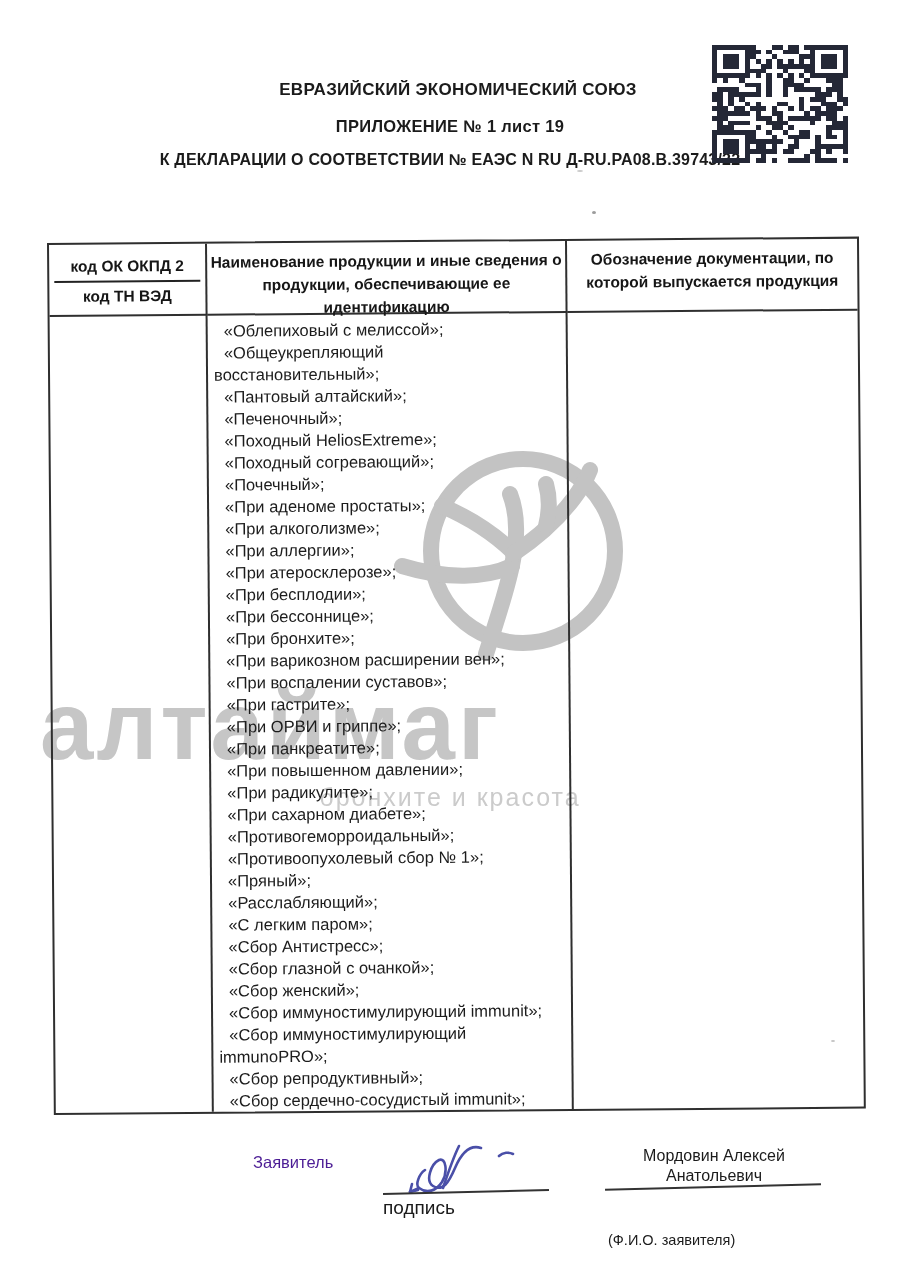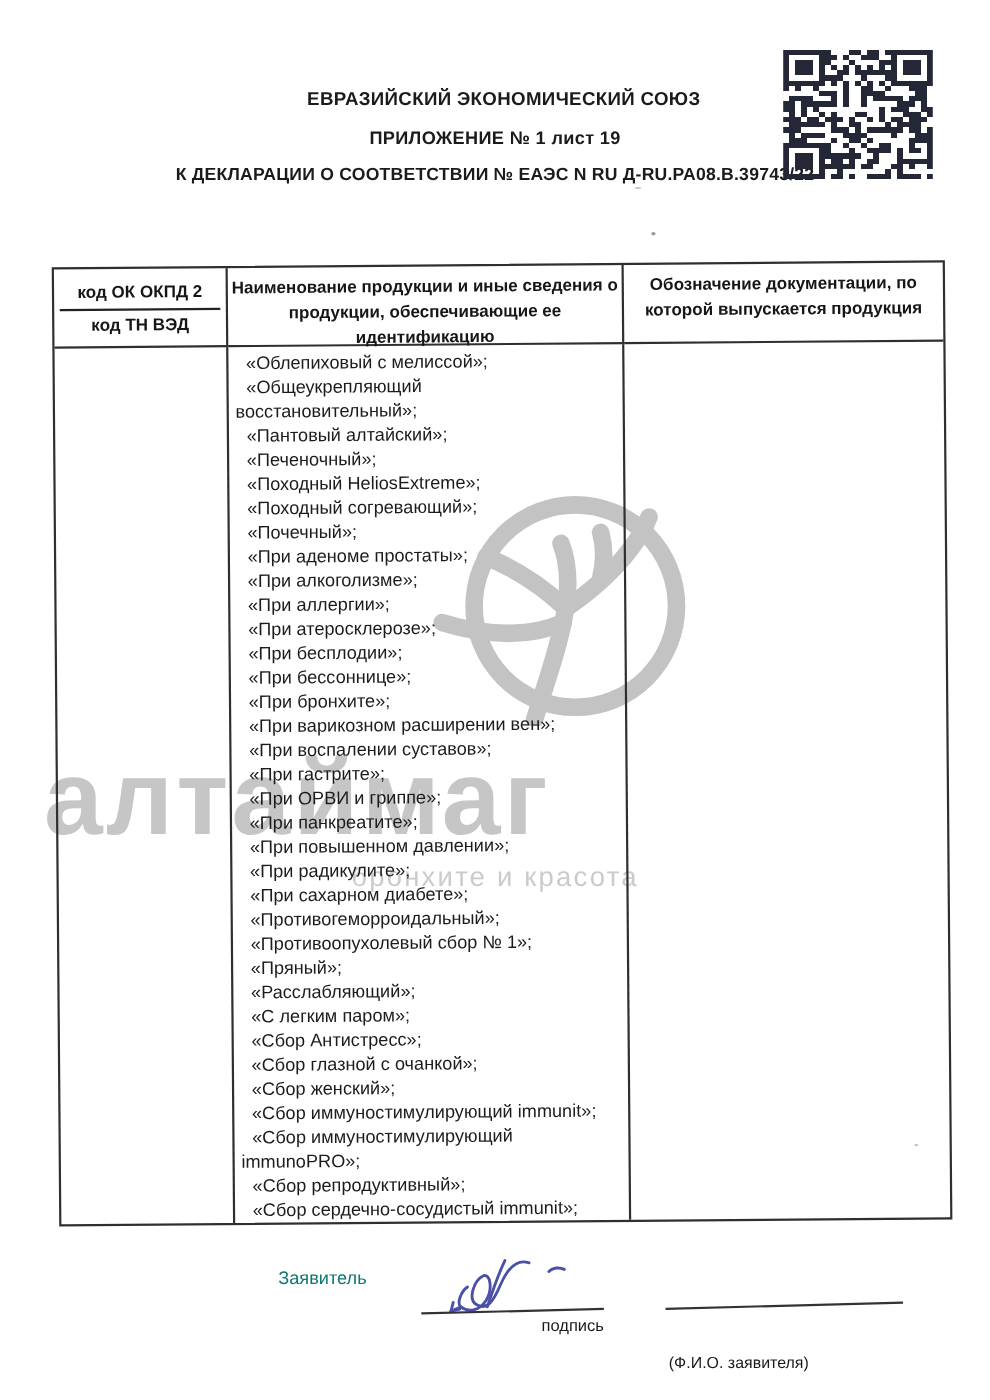--- a/index.html
+++ b/index.html
@@ -34,26 +34,26 @@
   .cell.last-col{border-right:none;}
   .cell.last-row{border-bottom:none;}
   .hcell{font-weight:bold;font-size:15.5px;line-height:23px;text-align:center;
          padding-top:7px;color:#161616;}
   .c1h{padding-top:10px;}
   .c1h .divline{height:0;border-bottom:2px solid #222;margin:3px 5px 2px 5px;}
   .product-list{padding:4px 6px 0 6px;font-size:16.5px;line-height:22px;color:#1c1c1c;}
   .product-item{white-space:pre-line;text-indent:10px;}
 
   
-  .applicant{position:absolute;left:253px;top:1153px;font-size:16.5px;color:#0f766e;z-index:1;}
+  .applicant{position:absolute;left:253px;top:1153px;font-size:16.5px;color:#4c1d95;z-index:1;}
   .sig{position:absolute;left:403px;top:1142px;width:115px;height:52px;z-index:1;}
   .sigline{position:absolute;left:383px;top:1191px;width:166px;height:0;
            border-top:2px solid #333;transform:rotate(-1.4deg);z-index:1;}
-  .sigcap{position:absolute;left:383px;top:1197px;width:166px;text-align:right;
-          font-size:15px;color:#1b1b1b;z-index:1;}
+  .sigcap{position:absolute;left:383px;top:1197px;width:166px;text-align:left;
+          font-size:19px;color:#1b1b1b;z-index:1;}
   .name{position:absolute;left:608px;top:1146px;width:212px;text-align:center;
         font-size:16px;line-height:19.5px;color:#1b1b1b;z-index:1;}
   .nameline{position:absolute;left:605px;top:1186px;width:216px;height:0;
             border-top:2px solid #333;transform:rotate(-1.5deg);z-index:1;}
   .namecap{position:absolute;left:608px;top:1232px;width:216px;
            font-size:14.5px;color:#1b1b1b;z-index:1;}
 
   
   .speck{position:absolute;border-radius:50%;background:#9c9c9c;z-index:1;}
   .s1{left:592px;top:211px;width:4px;height:3px;}
@@ -495,16 +495,20 @@
       <path d="M56,4 C50,16 44,34 40,46"></path>
       <path d="M16,46 L7,50"></path>
       <path d="M7,50 l8,-2"></path>
       <path d="M7,50 l2,-8"></path>
       <path d="M96,14 C100,10 106,10 110,12"></path>
     </g>
   </svg>
   <div class="sigline"></div>
   <div class="sigcap">подпись</div>
 
+  <div class="name">
+    <div>Мордовин Алексей</div>
+    <div>Анатольевич</div>
+  </div>
   <div class="nameline"></div>
   <div class="namecap">(Ф.И.О. заявителя)</div>
 
 </div>
 
 </body></html>

